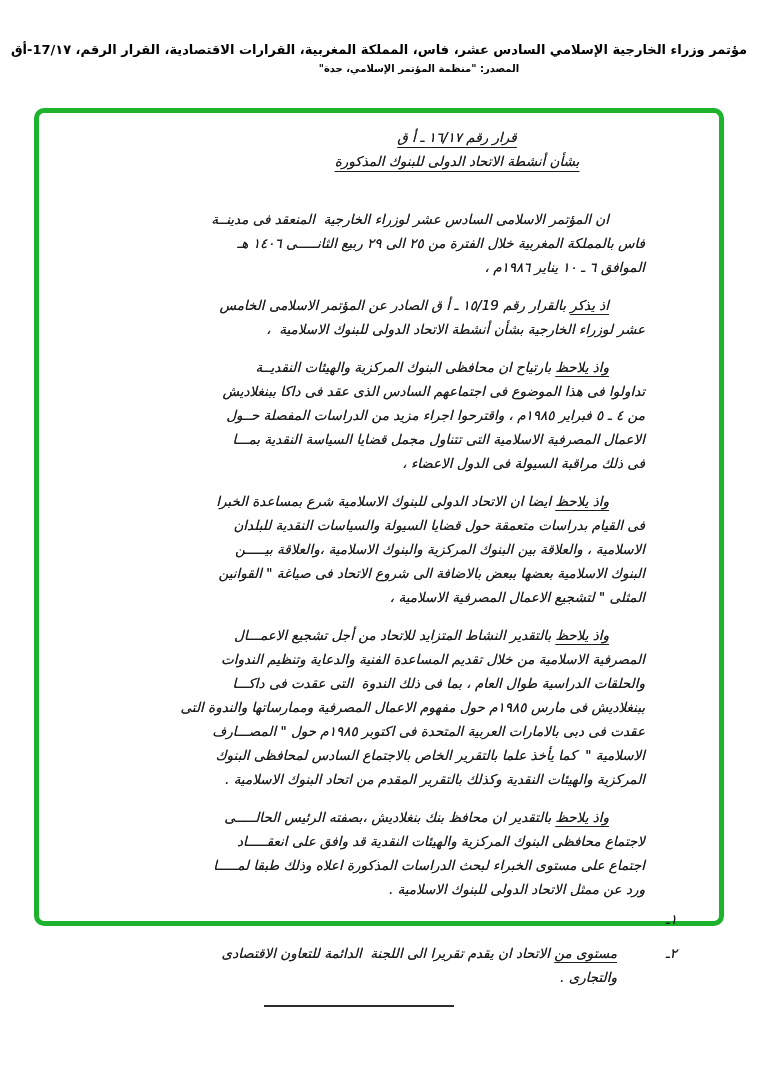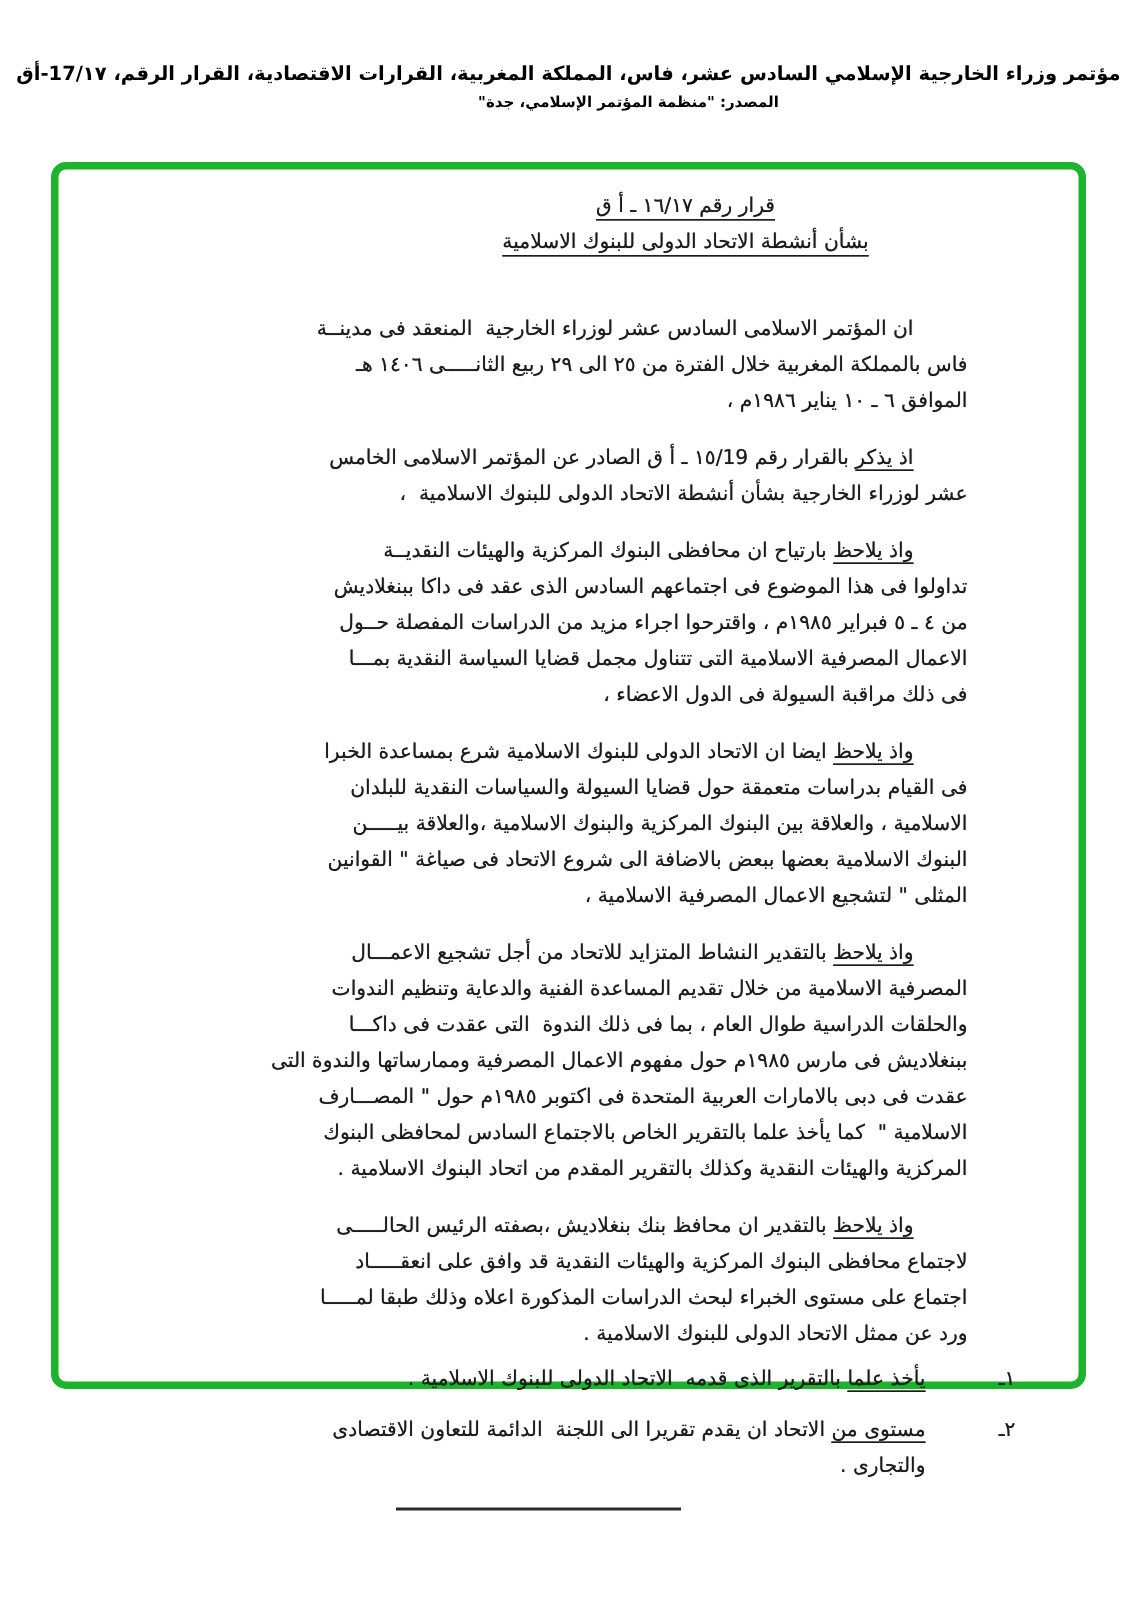--- a/index.html
+++ b/index.html
@@ -27,20 +27,21 @@
     font-weight:bold;font-size:10px;margin-top:4px;color:#000;
     transform:translateX(40px);
   }
   
   .frame{
     position:absolute;left:34px;top:108px;
     width:690px;height:818px;
     border:5px solid var(--frame-green);
     border-radius:10px;
     background:#fff;
+    font-style:italic;
   }
   .scan{
     padding:12px 74px 0 50px;
     font-size:13.5px;
     line-height:24px;
     color:var(--ink);
     text-shadow:0 0 .5px rgba(20,20,20,.75);
   }
   
   .heading{
@@ -88,21 +89,21 @@
 <div class="caption">
   <div class="caption-line1">مؤتمر وزراء الخارجية الإسلامي السادس عشر، فاس، المملكة المغربية، القرارات الاقتصادية، القرار الرقم، 17/١٧-أق</div>
   <div class="caption-source">المصدر:  "منظمة المؤتمر الإسلامي، جدة"</div>
 </div>
 
 <div class="frame">
   <div class="scan">
 
     <div class="heading">
       <div class="doc-title">قرار رقم ١٦/١٧ ـ أ ق</div>
-      <div class="doc-subtitle">بشأن أنشطة الاتحاد الدولى للبنوك الاسلامية</div>
+      <div class="doc-subtitle">بشأن أنشطة الاتحاد الدولى للبنوك المذكورة</div>
     </div>
 
     <div id="paragraphs">
         <p class="para"><span class="lead"></span><span>ان المؤتمر الاسلامى السادس عشر لوزراء الخارجية  المنعقد فى مدينــة
 فاس بالمملكة المغربية خلال الفترة من ٢٥ الى ٢٩ ربيع الثانـــــى ١٤٠٦ هـ
 الموافق ٦ ـ ١٠ يناير ١٩٨٦م ،</span></p>
         <p class="para"><span class="lead">اذ يذكر</span><span> بالقرار رقم ١٥/19 ـ أ ق الصادر عن المؤتمر الاسلامى الخامس
 عشر لوزراء الخارجية بشأن أنشطة الاتحاد الدولى للبنوك الاسلامية  ،</span></p>
         <p class="para"><span class="lead">واذ يلاحظ</span><span> بارتياح ان محافظى البنوك المركزية والهيئات النقديــة
 تداولوا فى هذا الموضوع فى اجتماعهم السادس الذى عقد فى داكا ببنغلاديش
@@ -123,21 +124,20 @@
 المركزية والهيئات النقدية وكذلك بالتقرير المقدم من اتحاد البنوك الاسلامية .</span></p>
         <p class="para"><span class="lead">واذ يلاحظ</span><span> بالتقدير ان محافظ بنك بنغلاديش ،بصفته الرئيس الحالـــــى
 لاجتماع محافظى البنوك المركزية والهيئات النقدية قد وافق على انعقـــــاد
 اجتماع على مستوى الخبراء لبحث الدراسات المذكورة اعلاه وذلك طبقا لمـــــا
 ورد عن ممثل الاتحاد الدولى للبنوك الاسلامية .</span></p>
       </div>
 
     <div class="items" id="items">
         <div class="item">
     <span class="item-num">١ـ</span>
-    <span class="item-text"><span class="lead">يأخذ علما</span><span> بالتقرير الذى قدمه  الاتحاد الدولى للبنوك الاسلامية .</span></span>
   </div>
         <div class="item">
     <span class="item-num">٢ـ</span>
     <span class="item-text"><span class="lead">مستوى من</span><span> الاتحاد ان يقدم تقريرا الى اللجنة  الدائمة للتعاون الاقتصادى
 والتجارى .</span></span>
   </div>
       </div>
 
     <div class="closing-rule"></div>
 

